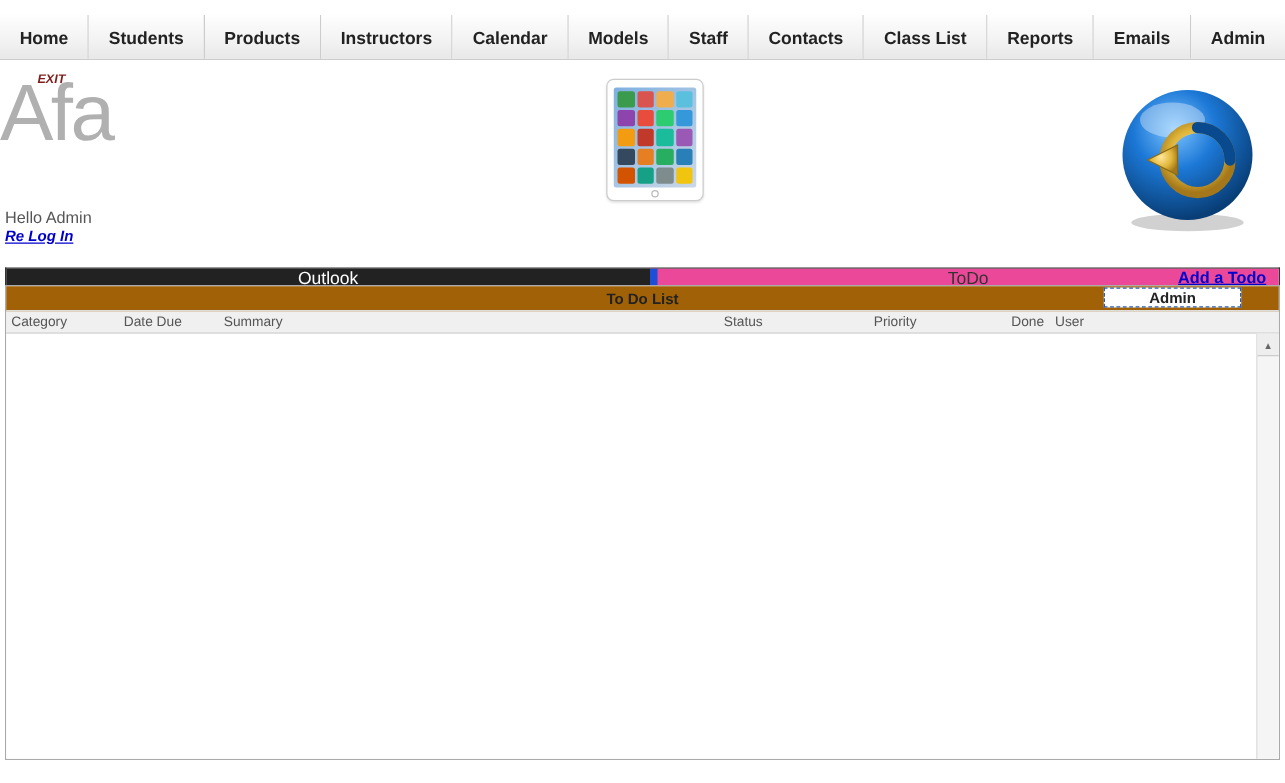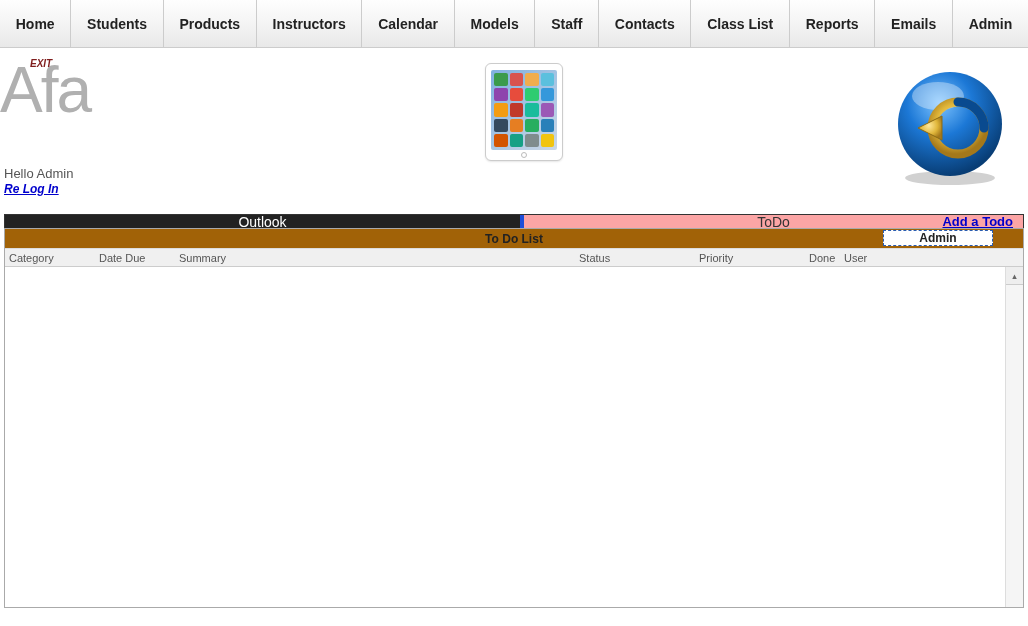--- a/index.html
+++ b/index.html
@@ -1,19 +1,19 @@
 <!DOCTYPE html>
 <html><head>
 <meta charset="utf-8">
 <style>
   * { box-sizing: border-box; margin: 0; padding: 0; }
   html, body { width: 1028px; height: 626px; font-family: Arial, Helvetica, sans-serif; font-size: 13px; color: #222; background: #fff; overflow: hidden; }
 
   
-  .topnav { display: flex; height: 48px; border-bottom: 1px solid #ccc; }
+  .topnav { display: flex; height: 36px; border-bottom: 1px solid #ccc; margin-top: 12px; }
   .topnav .navitem {
     flex: 1 1 auto;
     display: flex;
     align-items: center;
     justify-content: center;
     border-right: 1px solid #ccc;
     background: linear-gradient(to bottom, #fefefe 0%, #f2f2f2 60%, #e8e8e8 100%);
     font-weight: bold;
     font-size: 14px;
     cursor: pointer;
@@ -35,21 +35,21 @@
   .ipad-screen .ic { width: 100%; height: 100%; border-radius: 2px; }
   .ipad-home { position: absolute; bottom: 2px; left: 50%; transform: translateX(-50%); width: 6px; height: 6px; border: 1px solid #bbb; border-radius: 50%; }
 
   
   .sphere { position: absolute; top: 18px; right: 18px; width: 120px; height: 120px; }
 
   
   .tab-row { display: flex; height: 14px; border: 1px solid #333; border-bottom: none; margin: 0 4px; }
   .tab-row .tab { display: flex; align-items: center; justify-content: center; font-size: 14px; cursor: pointer; position: relative; }
   .tab-outlook { flex: 0 0 515px; background: #222; color: #fff; font-weight: normal; }
-  .tab-todo { flex: 1 1 auto; background: #fca5a5; color: #333; border-left: 4px solid #1d4ed8; }
+  .tab-todo { flex: 1 1 auto; background: #ec4899; color: #333; border-left: 6px solid #1d4ed8; }
   .add-todo { position: absolute; right: 10px; color: #0000cc; font-weight: bold; text-decoration: underline; font-size: 13px; cursor: pointer; }
 
   
   .list-frame { margin: 0 4px; border: 1px solid #aaa; }
   .title-row { display: flex; align-items: center; height: 20px; background: #a16207; border-bottom: 1px solid #ddd; font-size: 12px; font-weight: bold; position: relative; }
   .title-row .title-text { position: absolute; left: 50%; transform: translateX(-50%); }
   .user-box { position: absolute; right: 30px; top: 1px; width: 110px; height: 16px; border: 1px dashed #2a5db0; display: flex; align-items: center; justify-content: center; font-weight: bold; font-size: 12px; background: #fff; }
 
   .col-header { display: flex; height: 18px; background: #f0f0f0; border-bottom: 1px solid #ccc; font-size: 11px; color: #555; align-items: center; }
   .col-header > div { padding: 0 4px; }

